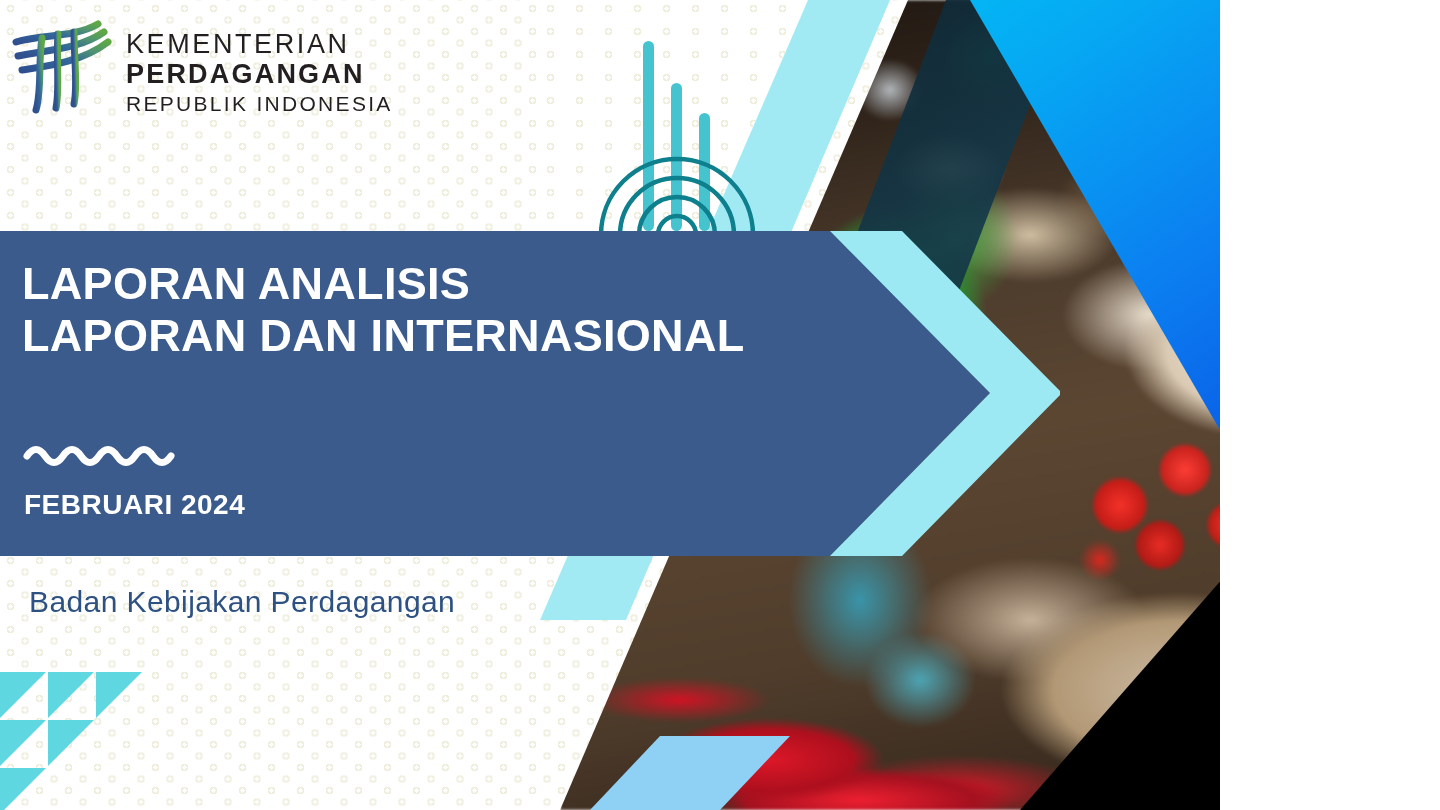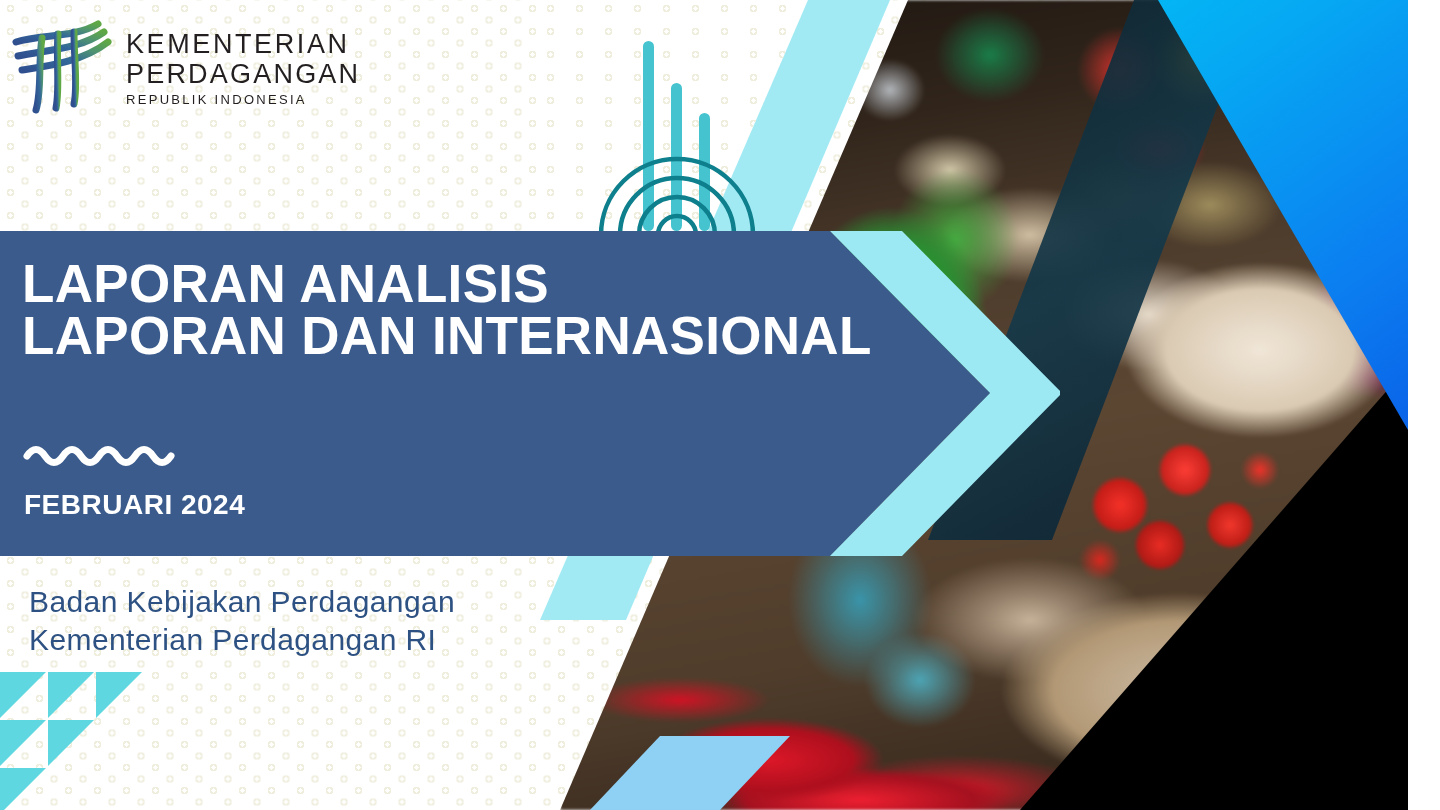--- a/index.html
+++ b/index.html
@@ -1,18 +1,18 @@
 <!DOCTYPE html>
 <html><head>
 <meta charset="utf-8">
 <style>
   html,body{margin:0;padding:0;background:#fff;}
   body{width:1440px;height:810px;overflow:hidden;font-family:"Liberation Sans",sans-serif;}
 
-  #slide{position:relative;width:1408px;height:810px;overflow:hidden;background:#ffffff;}
+  #slide{position:relative;width:1220px;height:810px;overflow:hidden;background:#ffffff;}
 
   
   .dots{
     position:absolute;inset:0;
     background-image:
       radial-gradient(circle 4.2px at 4.5px 4.5px, rgba(0,0,0,0) 2.0px, #efeddc 2.1px, #efeddc 3.6px, rgba(0,0,0,0) 3.7px);
     background-size:29px 23px;
     background-position:6px 4px;
   }
   .dots.b{
@@ -127,36 +127,36 @@
             clip-path:polygon(0 0, 830px 0, 990px 162px, 830px 325px, 0 325px);
   }
   .banner-chevron{
     position:absolute;left:830px;top:231px;width:230px;height:325px;
     background:#9ce9f3;
     -webkit-clip-path:polygon(0 0, 72px 0, 232px 162px, 72px 325px, 0 325px, 160px 162px);
             clip-path:polygon(0 0, 72px 0, 232px 162px, 72px 325px, 0 325px, 160px 162px);
   }
   .title{
     position:absolute;left:22px;top:258px;width:880px;
-    color:#fff;font-weight:bold;font-size:53px;line-height:52px;
+    color:#fff;font-weight:bold;font-size:45px;line-height:52px;
     letter-spacing:.3px;
   }
   .title div{white-space:nowrap;}
   .wave{position:absolute;left:22px;top:438px;}
   .month{
     position:absolute;left:24px;top:489px;
     color:#fff;font-weight:bold;font-size:28px;letter-spacing:.5px;text-align:center;
   }
 
   
   .logo{position:absolute;left:12px;top:16px;width:108px;height:100px;}
   .logo-text{position:absolute;left:126px;top:31px;color:#231f20;line-height:1;}
   .logo-text .l1{font-size:27px;letter-spacing:2.6px;font-weight:400;}
-  .logo-text .l2{font-size:27px;letter-spacing:2.2px;font-weight:400;margin-top:3px;}
-  .logo-text .l3{font-size:13px;letter-spacing:2.3px;font-weight:400;margin-top:5px;}
+  .logo-text .l2{font-size:27px;letter-spacing:2.2px;font-weight:700;margin-top:3px;}
+  .logo-text .l3{font-size:21px;letter-spacing:2.3px;font-weight:400;margin-top:5px;}
 
   
   .subtitle{
     position:absolute;left:29px;top:583px;
     color:#2d5182;font-size:30px;line-height:38px;letter-spacing:.4px;
   }
 
   
   .tri-pat{position:absolute;left:0px;top:672px;width:150px;height:135px;}
   .tri{position:absolute;width:46px;height:46px;background:#5fd7e0;
@@ -234,21 +234,20 @@
   </div>
 
   <svg class="wave" width="170" height="30" viewBox="0 0 170 30">
     <path d="M5 18 q 9 -13 18 0 t 18 0 t 18 0 t 18 0 t 18 0 t 18 0 t 18 0 t 18 0" fill="none" stroke="#ffffff" stroke-width="7" stroke-linecap="round"></path>
   </svg>
 
   <div class="month">FEBRUARI 2024</div>
 
   <div class="subtitle">
     <div>Badan Kebijakan Perdagangan</div>
-    <div>Kementerian Perdagangan RI</div>
   </div>
 
   <div class="tri-pat">
     <div class="tri" style="left:0px;top:0px;"></div>
     <div class="tri" style="left:48px;top:0px;"></div>
     <div class="tri" style="left:96px;top:0px;"></div>
     <div class="tri" style="left:0px;top:48px;"></div>
     <div class="tri" style="left:48px;top:48px;"></div>
     <div class="tri" style="left:0px;top:96px;"></div>
   </div>

